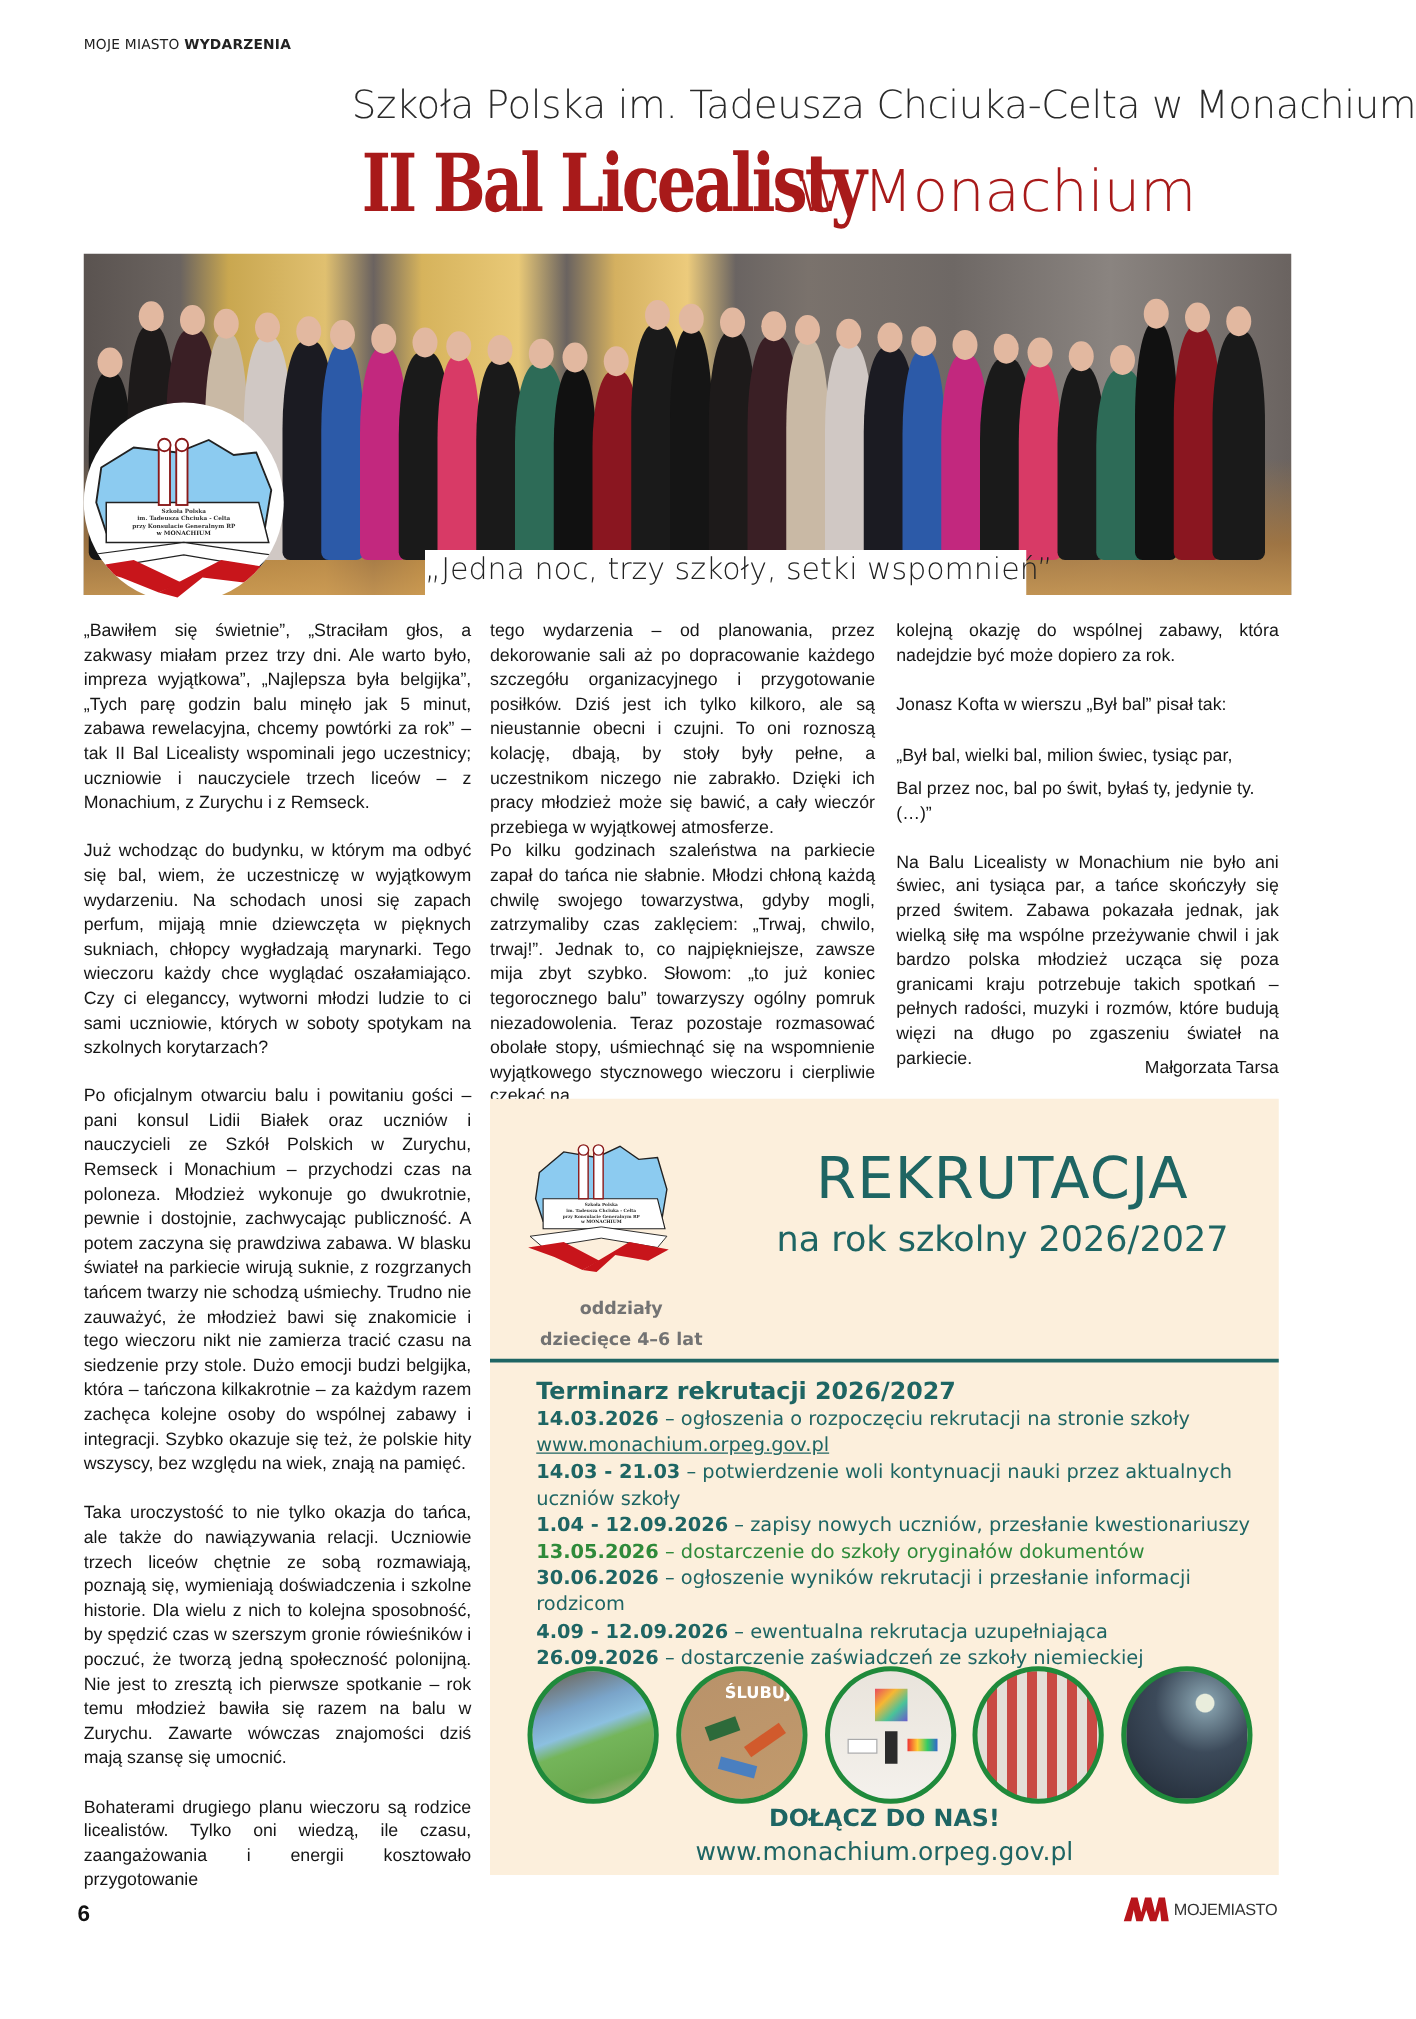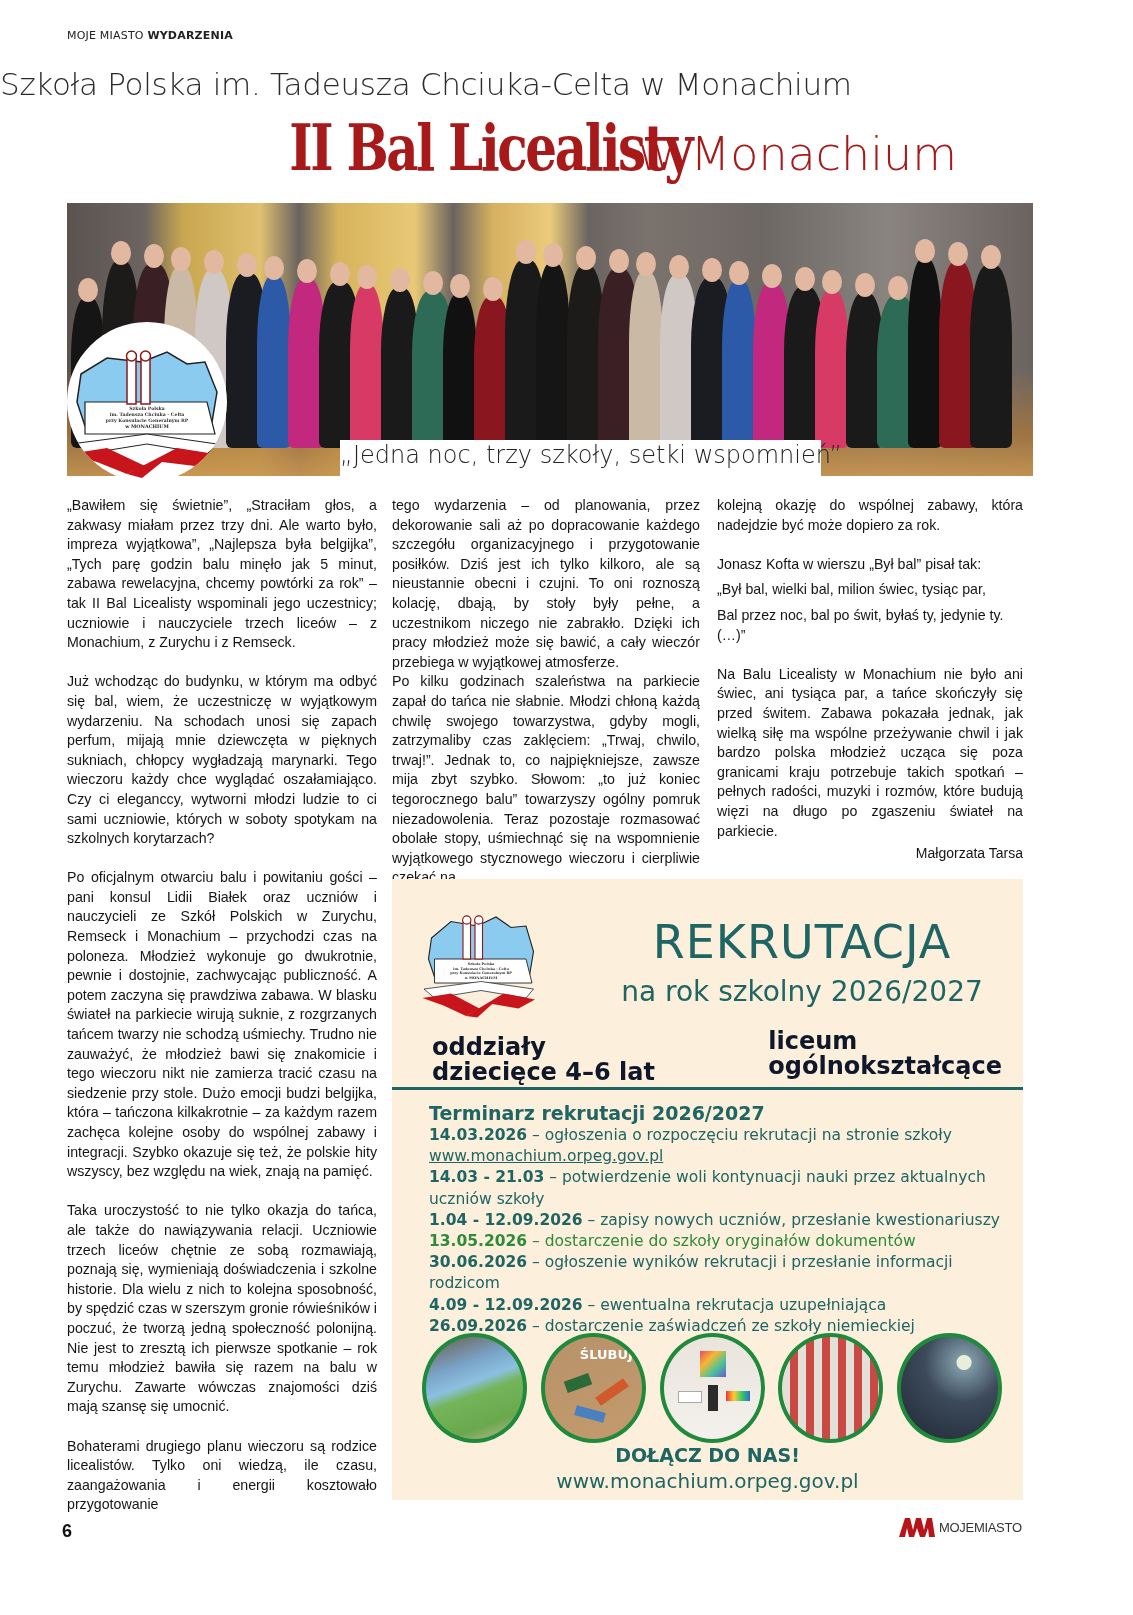--- a/index.html
+++ b/index.html
@@ -1,20 +1,20 @@
 <!DOCTYPE html>
 <html><head>
 <meta charset="utf-8">
 <style>
   html, body { margin:0; padding:0; background:#fff; }
   body { width:1133px; height:1615px; position:relative; overflow:hidden; font-family:"DejaVu Sans", sans-serif; color:#1a1a1a; }
   .abs { position:absolute; }
   .section-label { left:67px; top:29px; font-size:11px; letter-spacing:0.2px; color:#222; }
   .section-label b { font-weight:bold; }
-  .subtitle { left:0; width:1133px; top:66px; text-align:left; font-family:"DejaVu Sans", sans-serif; font-weight:200; font-size:31px; color:#2a2a2a; letter-spacing:-0.3px; }
+  .subtitle { left:0; width:1133px; top:66px; text-align:right; font-family:"DejaVu Sans", sans-serif; font-weight:200; font-size:31px; color:#2a2a2a; letter-spacing:-0.3px; }
   .title-row { left:0; width:1133px; top:110px; text-align:center; white-space:nowrap; }
   .title-main { font-family:"DejaVu Serif", serif; font-weight:bold; font-size:64px; color:#a81a1a; letter-spacing:-3px; transform:scaleX(0.78); display:inline-block; transform-origin:right center; margin-right:-58px; }
   .title-tail { font-family:"DejaVu Sans", sans-serif; font-weight:200; font-size:46px; color:#a81a1a; display:inline-block; }
 
   .photo { left:67px; top:203px; width:966px; height:273px; overflow:hidden;
     background:
       linear-gradient(180deg, rgba(0,0,0,0) 0%, rgba(0,0,0,0) 60%, rgba(170,120,60,0.8) 85%, rgba(200,150,80,0.9) 100%),
       linear-gradient(90deg, #5a5350 0%, #6b6460 8%, #c9a750 12%, #e0c070 20%, #6b6360 24%, #d6b35c 28%, #e9c977 36%, #6a6360 40%, #d4b060 44%, #eccb7c 50%, #6a6462 54%, #7a726c 60%, #6e6865 72%, #8a8480 85%, #6a6360 100%);
   }
   .crowd { position:absolute; left:0; bottom:28px; width:100%; height:210px; }
@@ -31,21 +31,21 @@
   .col2 { left:392px; top:496px; width:308px; }
   .col2 p + p { margin-top:0; }
   .col3 { left:717px; top:496px; width:306px; }
   .col3 .poem { text-align:left; }
   .signature { left:717px; top:845px; width:306px; text-align:right; font-family:"Liberation Sans", sans-serif; font-size:14px; color:#151515; }
 
   .ad { left:392px; top:879px; width:631px; height:621px; background:#fcefdc; }
   .ad-title { position:absolute; left:190px; width:440px; top:36px; text-align:center; font-size:46px; color:#1e6563; letter-spacing:1px; }
   .ad-sub { position:absolute; left:170px; width:480px; top:96px; text-align:center; font-size:28px; color:#1e6563; }
   .ad-cats { position:absolute; left:40px; width:570px; top:150px; display:flex; justify-content:space-between; }
-  .ad-cat { font-size:24px; font-weight:bold; color:#0f172a; line-height:25px; }
+  .ad-cat { text-align:center; font-size:14px; font-weight:bold; color:#737373; line-height:25px; }
   .ad-rule { position:absolute; left:0; width:631px; top:208px; height:3px; background:#1e6563; }
   .sched { position:absolute; left:37px; top:222px; width:590px; font-size:15.5px; line-height:21.2px; color:#1e6563; }
   .sched-title { font-size:19px; font-weight:bold; color:#1e6563; line-height:24px; }
   .sched-item b { font-weight:bold; }
   .sched-item.green { color:#2f8a3a; }
   .sched-link { text-decoration:underline; }
   .circles { position:absolute; left:30px; top:454px; width:580px; display:flex; justify-content:space-between; }
   .circ { width:97px; height:102px; border-radius:50%; border:4px solid #1f8a3b; overflow:hidden; position:relative; }
   .join { position:absolute; left:0; width:631px; top:565px; text-align:center; font-size:19px; font-weight:bold; color:#1e6563; }
   .join-url { position:absolute; left:0; width:631px; top:590px; text-align:center; font-size:20px; color:#1e6563; }
@@ -163,21 +163,21 @@
 </div>
 
 <div class="abs col col2">
   <p>tego wydarzenia – od planowania, przez dekorowanie sali aż po dopracowanie każdego szczegółu organizacyjnego i przygotowanie posiłków. Dziś jest ich tylko kilkoro, ale są nieustannie obecni i czujni. To oni roznoszą kolację, dbają, by stoły były pełne, a uczestnikom niczego nie zabrakło. Dzięki ich pracy młodzież może się bawić, a cały wieczór przebiega w wyjątkowej atmosferze.</p>
   <p>Po kilku godzinach szaleństwa na parkiecie zapał do tańca nie słabnie. Młodzi chłoną każdą chwilę swojego towarzystwa, gdyby mogli, zatrzymaliby czas zaklęciem: „Trwaj, chwilo, trwaj!”. Jednak to, co najpiękniejsze, zawsze mija zbyt szybko. Słowom: „to już koniec tegorocznego balu” towarzyszy ogólny pomruk niezadowolenia. Teraz pozostaje rozmasować obolałe stopy, uśmiechnąć się na wspomnienie wyjątkowego stycznowego wieczoru i cierpliwie czekać na</p>
 </div>
 
 <div class="abs col col3">
   <p>kolejną okazję do wspólnej zabawy, która nadejdzie być może dopiero za rok.</p>
   <p class="poem">Jonasz Kofta w wierszu „Był bal” pisał tak:</p>
-  <p class="poem" style="margin-top:6px">„Był bal, wielki bal, milion świec, tysiąc par,</p>
+  <p class="poem" style="margin-top:22px">„Był bal, wielki bal, milion świec, tysiąc par,</p>
   <p class="poem" style="margin-top:6px">Bal przez noc, bal po świt, byłaś ty, jedynie ty.</p>
   <p class="poem" style="margin-top:0">(…)”</p>
   <p>Na Balu Licealisty w Monachium nie było ani świec, ani tysiąca par, a tańce skończyły się przed świtem. Zabawa pokazała jednak, jak wielką siłę ma wspólne przeżywanie chwil i jak bardzo polska młodzież ucząca się poza granicami kraju potrzebuje takich spotkań – pełnych radości, muzyki i rozmów, które budują więzi na długo po zgaszeniu świateł na parkiecie.</p>
 </div>
 <div class="abs signature">Małgorzata Tarsa</div>
 
 <div class="abs ad">
   <svg class="ad-logo" viewBox="0 0 160 160">
     <path d="M14 52 L40 30 L75 36 L100 24 L120 38 L140 36 L150 70 L145 100 L18 104 L10 80 Z" fill="#8ccbf0" stroke="#222" stroke-width="1.5"></path>
     <path d="M18 80 L140 80 L148 112 L18 112 Z" fill="#fff" stroke="#222" stroke-width="1.2"></path>
@@ -193,24 +193,20 @@
     <path d="M2 132 L40 126 L78 146 L60 156 L30 142 Z" fill="#c8151b"></path>
     <path d="M60 156 L110 126 L152 134 L130 146 L95 140 L75 158 Z" fill="#c8151b"></path>
   </svg>
   <div class="ad-title">REKRUTACJA</div>
   <div class="ad-sub">na rok szkolny 2026/2027</div>
   <div class="ad-cats">
     <div class="ad-cat" style="margin-top:6px">
       <div>oddziały</div>
       <div>dziecięce 4–6 lat</div>
     </div>
-    <div class="ad-cat">
-      <div>liceum</div>
-      <div>ogólnokształcące</div>
-    </div>
   </div>
   <div class="ad-rule"></div>
   <div class="sched">
     <div class="sched-title">Terminarz rekrutacji 2026/2027</div>
     <div class="sched-item"><b>14.03.2026</b><span> – ogłoszenia o rozpoczęciu rekrutacji na stronie szkoły</span></div>
     <div class="sched-item sched-link">www.monachium.orpeg.gov.pl</div>
     <div class="sched-item"><b>14.03 - 21.03</b><span> – potwierdzenie woli kontynuacji nauki przez aktualnych uczniów szkoły</span></div>
     <div class="sched-item"><b>1.04 - 12.09.2026</b><span> – zapisy nowych uczniów, przesłanie kwestionariuszy</span></div>
     <div class="sched-item green"><b>13.05.2026</b><span> – dostarczenie do szkoły oryginałów dokumentów</span></div>
     <div class="sched-item"><b>30.06.2026</b><span> – ogłoszenie wyników rekrutacji i przesłanie informacji rodzicom</span></div>

